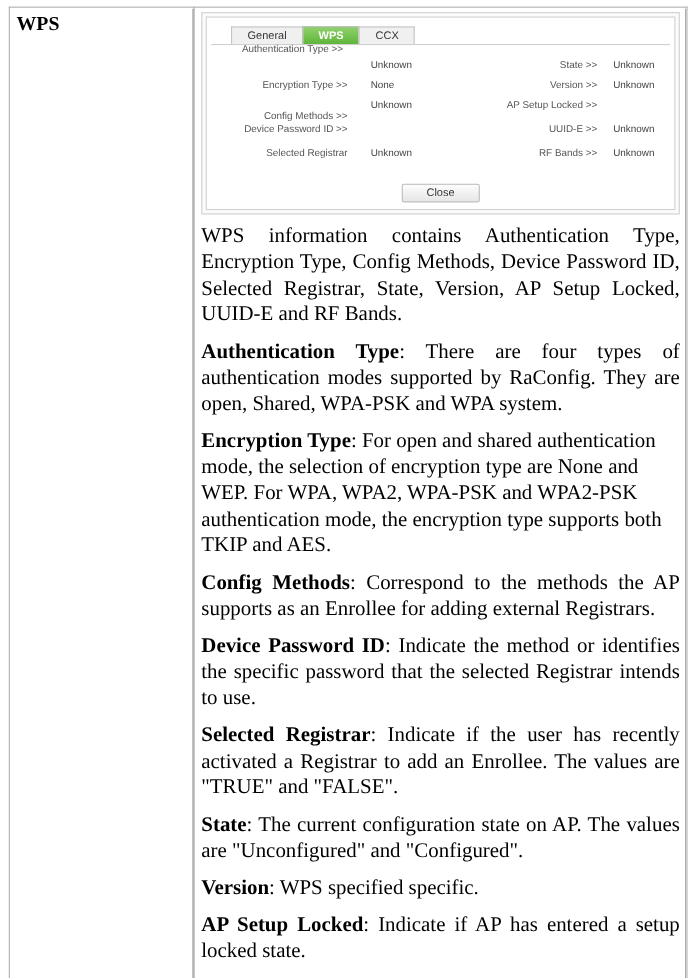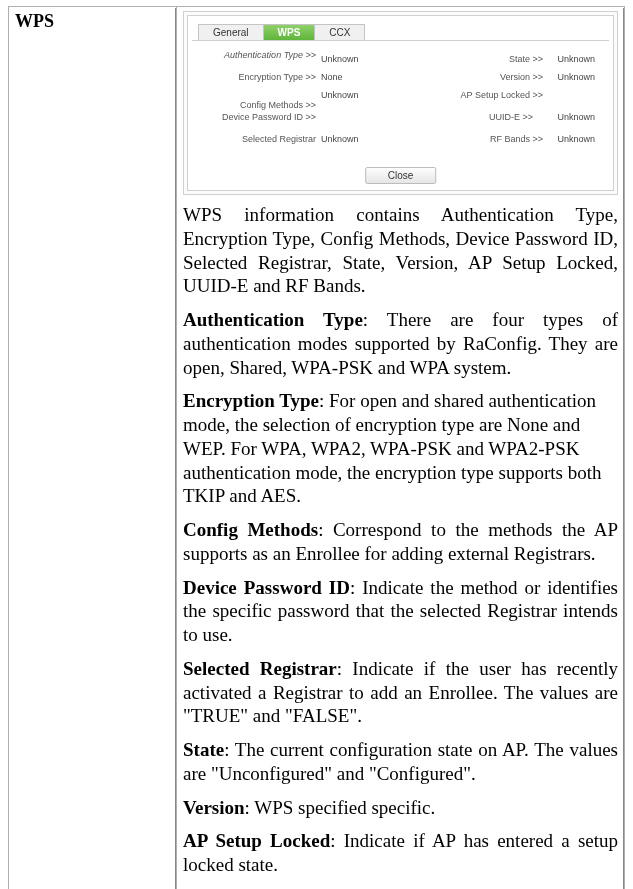--- a/index.html
+++ b/index.html
@@ -48,21 +48,21 @@
     background: #fff;
     position: relative;
     height: 174px;
     font-family: Arial, sans-serif;
     font-size: 9px;
     color: #555;
   }
   .tabs {
     position: absolute;
     top: 8px;
-    left: 10px;
+    left: 22px;
     display: flex;
     align-items: flex-end;
   }
   .tab {
     padding: 2px 14px;
     background: #f0f0f0;
     border: 1px solid #c4c4c4;
     border-bottom: none;
     margin-right: -1px;
     font-size: 10px;
@@ -81,21 +81,21 @@
     height: 0;
     border-top: 1px solid #d0d0d0;
   }
   .field {
     position: absolute;
     font-size: 9px;
     color: #555;
     white-space: nowrap;
   }
   .field .lbl { color: #555; }
-  .field .val { color: #444; margin-left: 1px; }
+  .field .val { color: #444; margin-left: 17px; }
   .close-btn {
     position: absolute;
     bottom: 6px;
     left: 50%;
     transform: translateX(-50%);
     padding: 2px 22px;
     font-size: 10px;
     background: linear-gradient(#fdfdfd, #e6e6e6);
     border: 1px solid #bcbcbc;
     border-radius: 2px;
@@ -136,21 +136,21 @@
 
           <div class="shot-wrap">
             <div class="shot">
               <div class="tabs">
                 <div class="tab">General</div>
                 <div class="tab active">WPS</div>
                 <div class="tab">CCX</div>
               </div>
               <div class="tab-line"></div>
 
-              <div class="field" style="top:34px; left:32px; text-align:right; width:96px;font-style:italic;"><span class="lbl">Authentication Type &gt;&gt;</span></div>
+              <div class="field" style="top:23px; left:32px; width:96px;"><span class="lbl">Authentication Type &gt;&gt;</span></div>
               <div class="field" style="top:38px; left:132px;"><span class="val">Unknown</span></div>
 
               <div class="field" style="top:56px; left:32px; text-align:right; width:96px;"><span class="lbl">Encryption Type &gt;&gt;</span></div>
               <div class="field" style="top:56px; left:132px;"><span class="val">None</span></div>
 
               <div class="field" style="top:84px; left:32px; text-align:right; width:96px;"><span class="lbl">Config Methods &gt;&gt;</span></div>
               <div class="field" style="top:74px; left:132px;"><span class="val">Unknown</span></div>
 
               <div class="field" style="top:96px; left:16px; text-align:right; width:112px;"><span class="lbl">Device Password ID &gt;&gt;</span></div>
               <div class="field" style="top:96px; left:132px;"><span class="val"></span></div>
@@ -160,21 +160,21 @@
 
               <div class="field" style="top:38px; right:70px; text-align:right;"><span class="lbl">State &gt;&gt;</span></div>
               <div class="field" style="top:38px; right:18px;"><span class="val">Unknown</span></div>
 
               <div class="field" style="top:56px; right:70px; text-align:right;"><span class="lbl">Version &gt;&gt;</span></div>
               <div class="field" style="top:56px; right:18px;"><span class="val">Unknown</span></div>
 
               <div class="field" style="top:74px; right:70px; text-align:right;"><span class="lbl">AP Setup Locked &gt;&gt;</span></div>
               <div class="field" style="top:74px; right:18px;"><span class="val"></span></div>
 
-              <div class="field" style="top:96px; right:80px; text-align:left;"><span class="lbl">UUID-E &gt;&gt;</span></div>
+              <div class="field" style="top:96px; right:70px; text-align:left;"><span class="lbl">UUID-E &gt;&gt;</span></div>
               <div class="field" style="top:96px; right:18px;"><span class="val">Unknown</span></div>
 
               <div class="field" style="top:118px; right:70px; text-align:right;padding-left:11px;"><span class="lbl">RF Bands &gt;&gt;</span></div>
               <div class="field" style="top:118px; right:18px;"><span class="val">Unknown</span></div>
 
               <div class="close-btn">Close</div>
             </div>
           </div>
 
           <div class="para justify">WPS information contains Authentication Type, Encryption Type, Config Methods, Device Password ID, Selected Registrar, State, Version, AP Setup Locked, UUID-E and RF Bands.</div>

